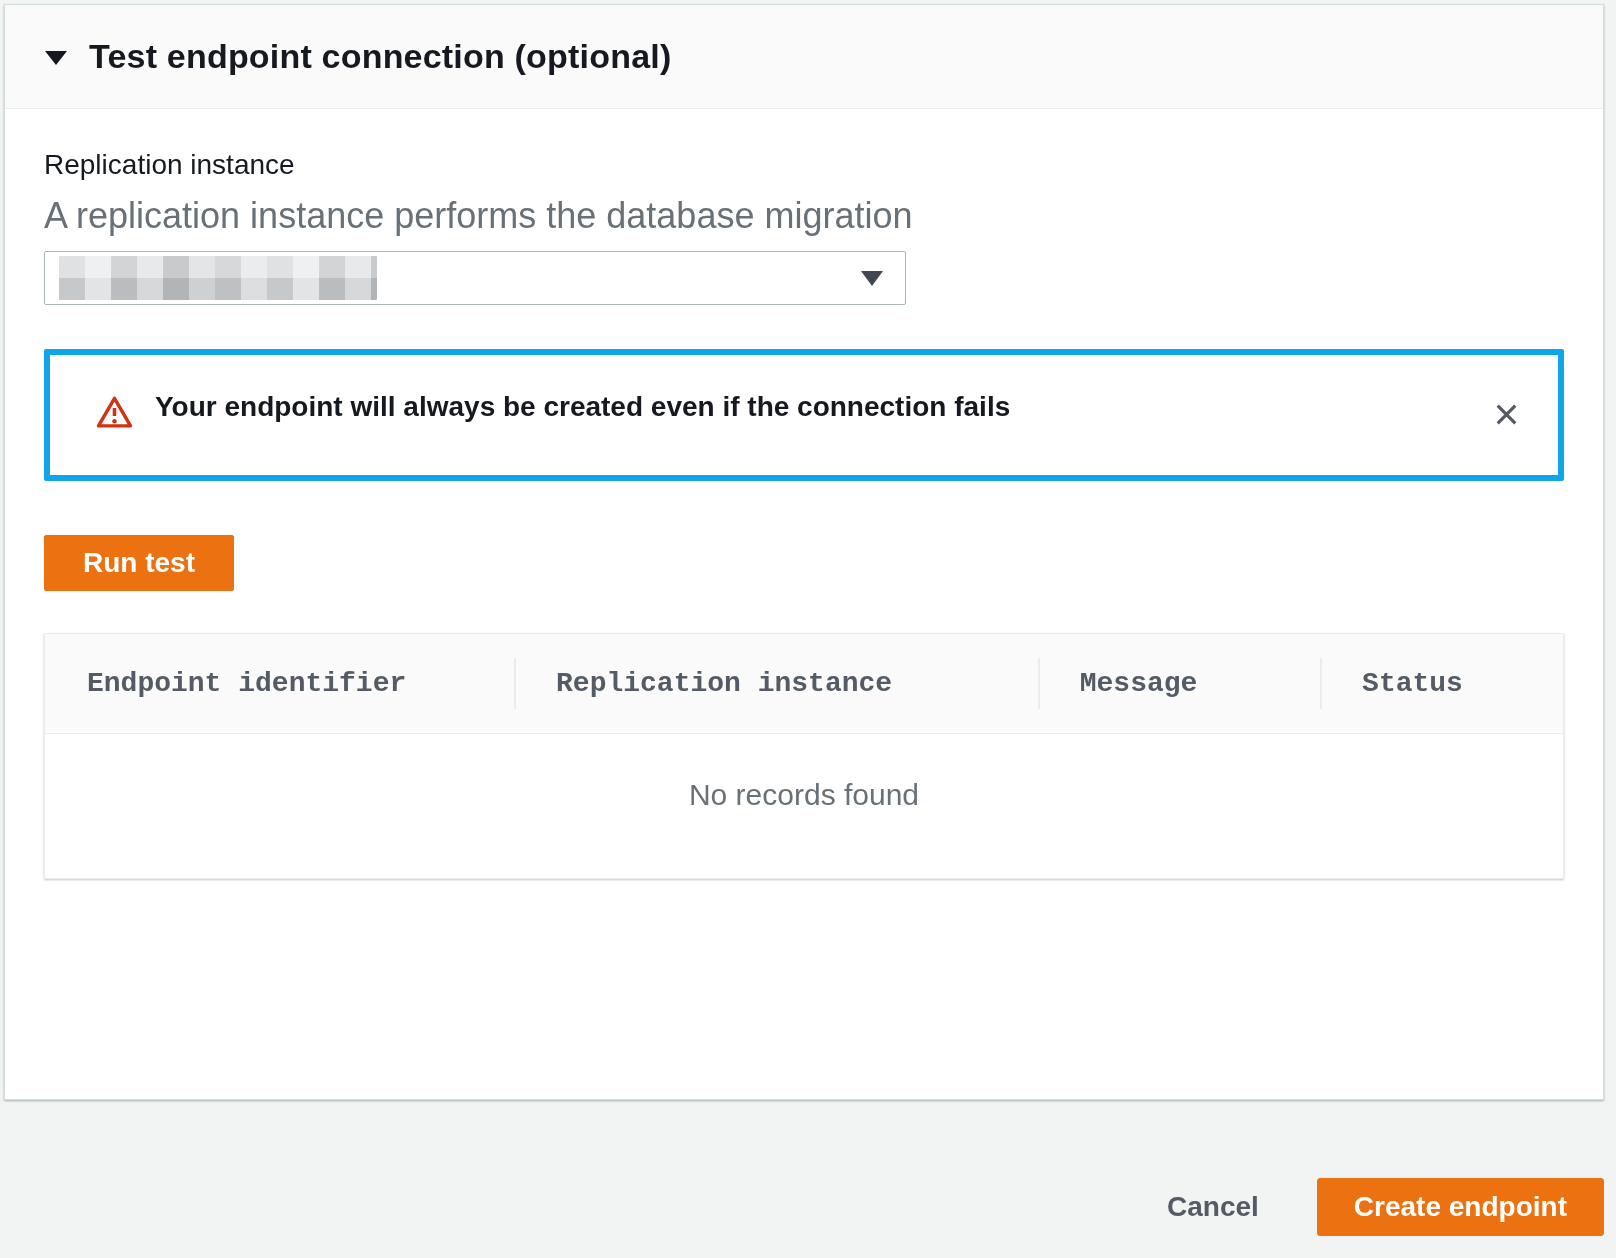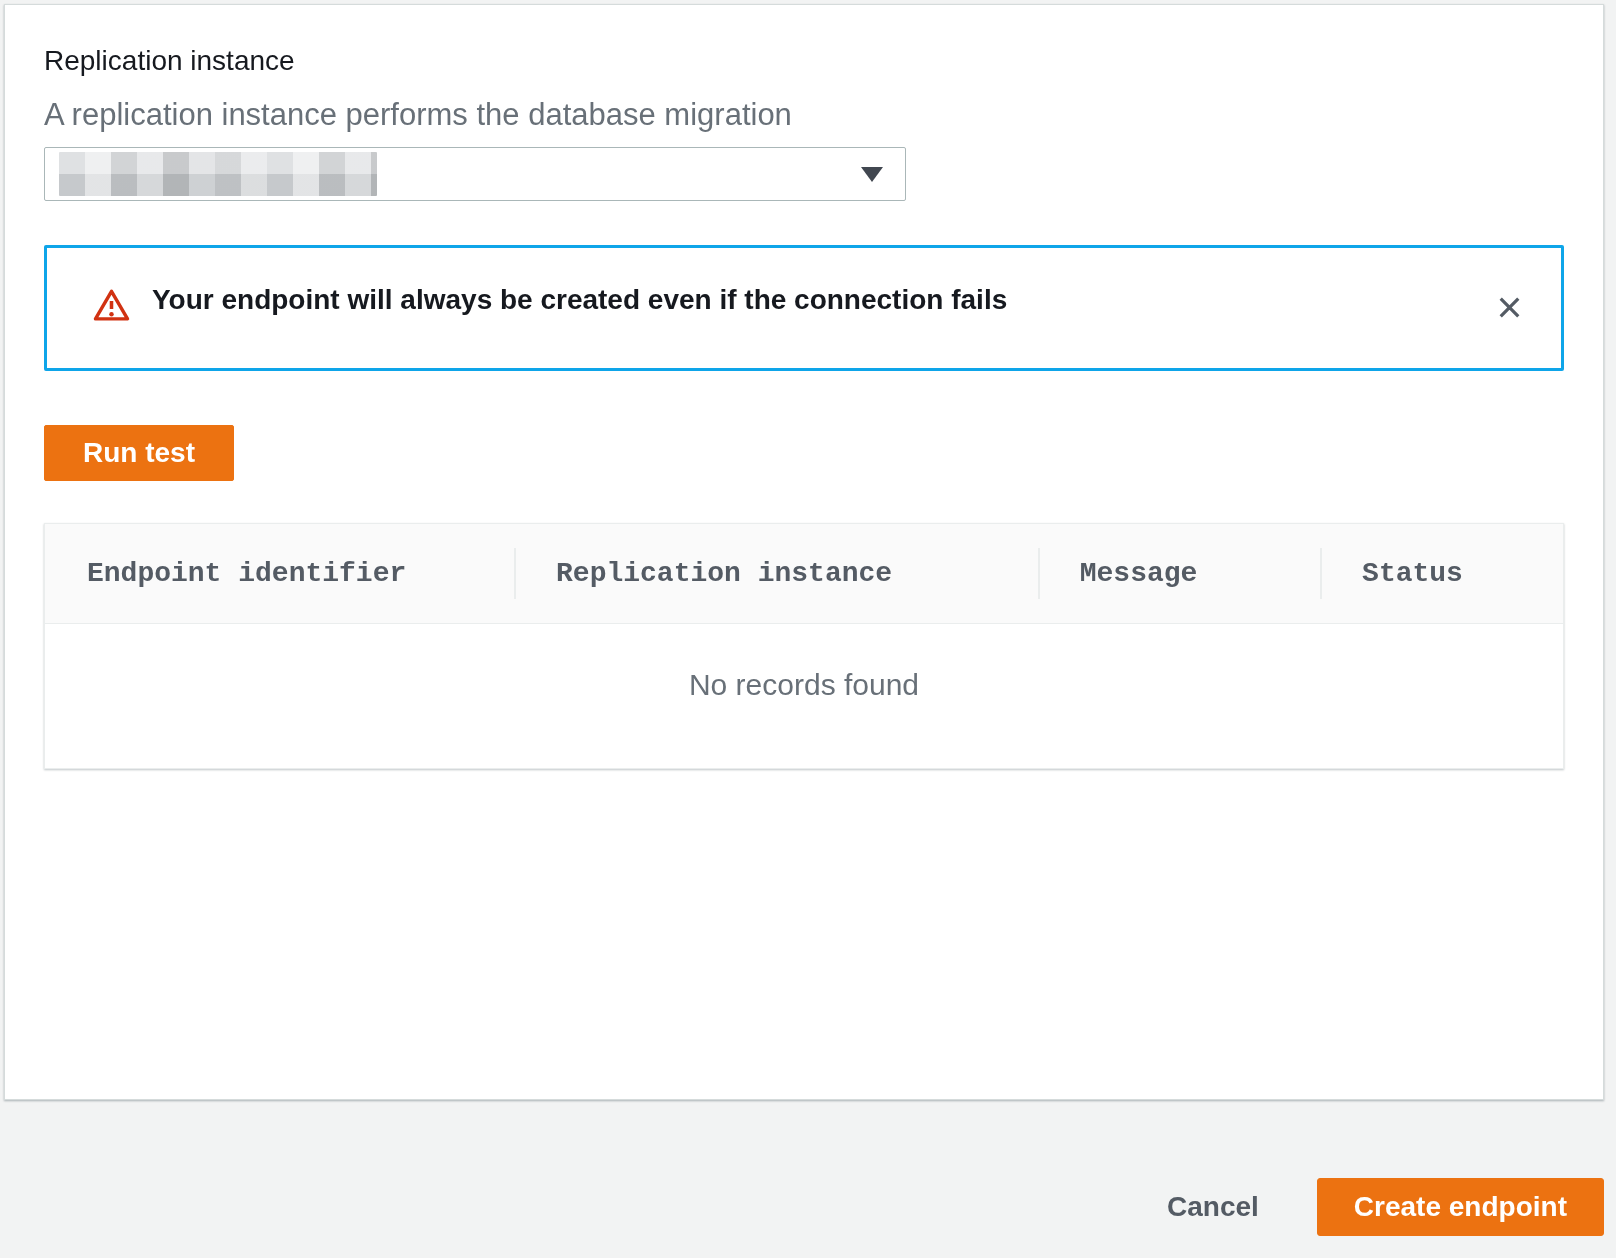--- a/index.html
+++ b/index.html
@@ -37,21 +37,21 @@
   }
   .card-title {
     font-size: 34px;
     font-weight: bold;
     color: #16191f;
     letter-spacing: 0.2px;
   }
   .card-body { padding: 40px 39px 42px 39px; }
 
   .field-label { font-size: 28px; color: #16191f; }
-  .field-desc { font-size: 31px; color: #687078; margin-top: 20px; }
+  .field-desc { font-size: 36px; color: #687078; margin-top: 14px; }
 
   .select {
     margin-top: 14px;
     width: 862px; height: 54px;
     background: #fff;
     border: 1px solid #aab7b8;
     border-radius: 2px;
     display: flex;
     align-items: center;
     justify-content: space-between;
@@ -77,21 +77,21 @@
       repeating-linear-gradient(0deg, #c6c9cc 0 22px, #dfe1e3 22px 44px);
   }
   .redacted.wide { width: 578px; }
   .redacted.narrow { width: 318px; }
 
   .field-group { margin-top: 44px; }
   .field-group:first-child { margin-top: 0; }
 
   .alert {
     margin-top: 44px;
-    border: 3px solid #0ea5e9;
+    border: 6px solid #0ea5e9;
     border-radius: 2px;
     background: #fff;
     padding: 36px 34px 40px 40px;
     display: flex;
     align-items: flex-start;
   }
   .alert-icon { flex: none; margin: 4px 22px 0 6px; }
   .alert-content { flex: 1 1 auto; padding-right: 30px; }
   .alert-title { font-size: 28px; font-weight: bold; color: #16191f; margin-bottom: 9px; }
   .alert-body { font-size: 28px; line-height: 39px; color: #16191f; max-width: 1300px; }
@@ -169,20 +169,24 @@
     color: #545b64;
     padding: 10px 24px;
   }
   .create-endpoint { height: 58px; line-height: 56px; padding: 0 36px; border-radius: 3px; }
 </style>
 </head>
 <body>
 
 <div class="card">
 
+  <div class="card-header">
+    <span class="tri-down"></span>
+    <span class="card-title">Test endpoint connection (optional)</span>
+  </div>
 
   <div class="card-body">
 
 
     <div class="field-group">
       <div class="field-label">Replication instance</div>
       <div class="field-desc">A replication instance performs the database migration</div>
       <div class="select">
         <span class="redacted narrow"></span>
         <span class="caret"></span>

